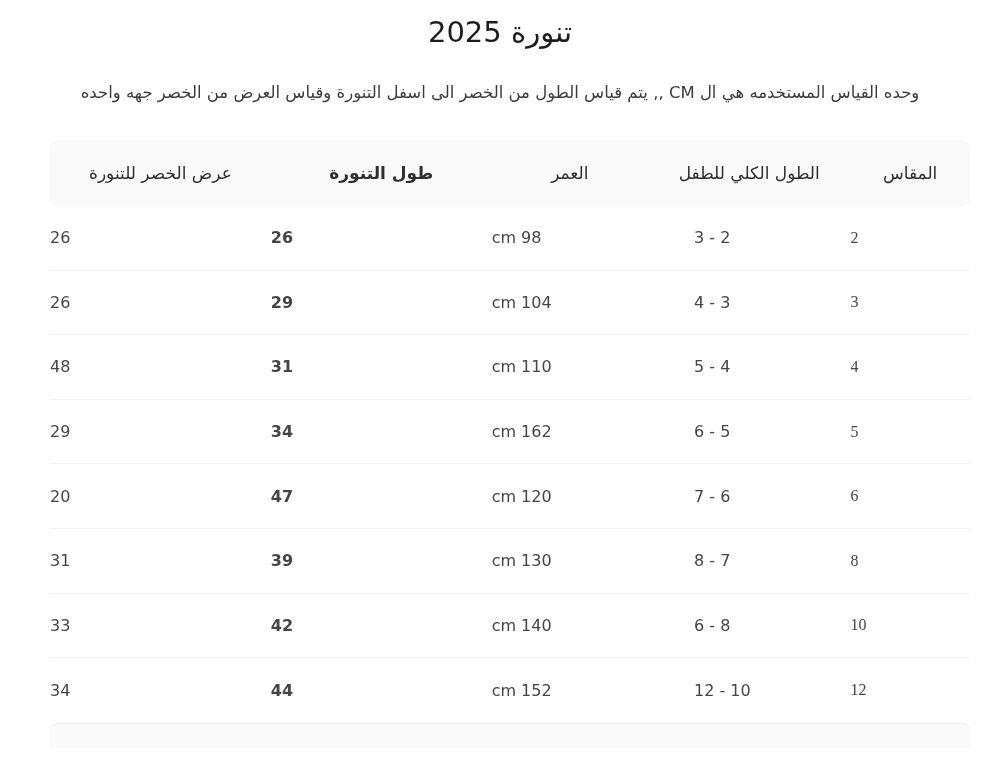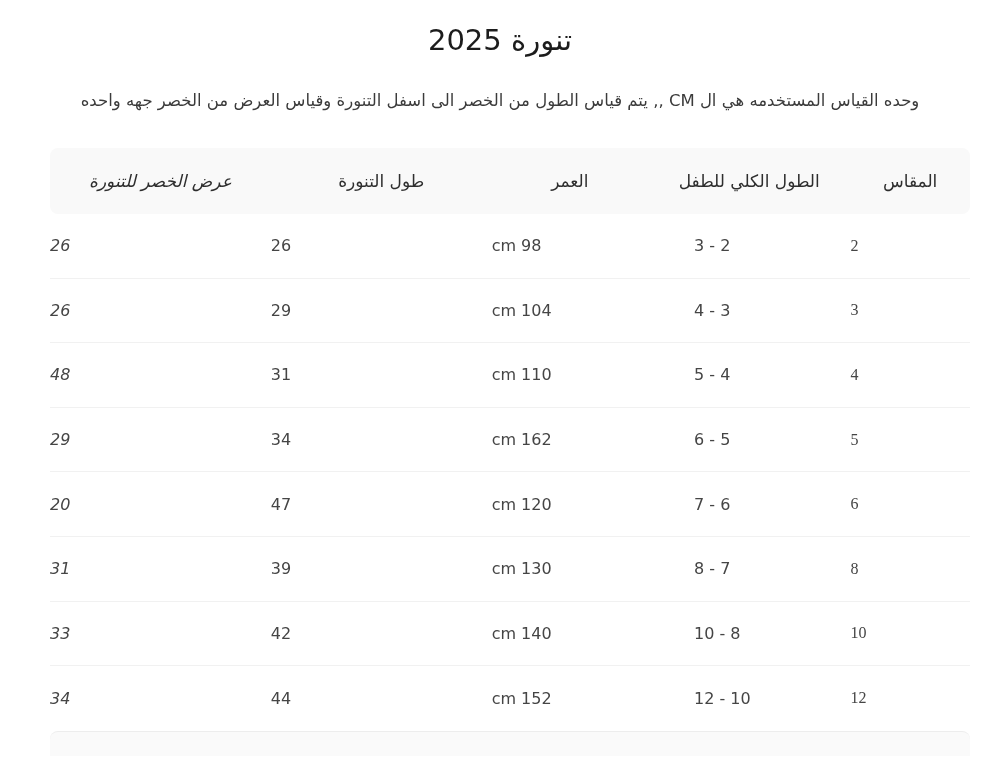--- a/index.html
+++ b/index.html
@@ -14,21 +14,21 @@
     --footer-band-border:#ededed;
   }
   *{box-sizing:border-box;margin:0;padding:0;}
   html,body{width:1000px;height:760px;overflow:hidden;}
   body{
     background:var(--page-bg);
     font-family:"DejaVu Sans","Liberation Sans",sans-serif;
     direction:rtl;
   }
   .page-title{
-    padding-top:20px;
+    padding-top:12px;
     text-align:center;
     font-size:29px;
     font-weight:400;
     color:var(--title-color);
     line-height:40px;
   }
   .measurement-note{
     margin-top:28px;
     text-align:center;
     font-size:16.5px;
@@ -64,22 +64,22 @@
   .td{
     font-size:16px;
     color:var(--cell-text);
     text-align:left;
   }
   .ltr{direction:ltr;unicode-bidi:isolate;}
   
   .c-size{width:13%;font-family:Liberation Serif, serif;}
   .c-age{width:17%;}
   .c-height{width:22%;}
-  .c-length{width:24%;}
-  .c-width{width:24%;font-style:italic;}
+  .c-length{width:24%;font-weight:bold;}
+  .c-width{width:24%;}
   .next-section-band{
     margin:0 30px 0 50px;
     width:920px;
     height:25px;
     background:var(--footer-band-bg);
     border-top:1px solid var(--footer-band-border);
     border-radius:8px 8px 0 0;
   }
 </style>
 </head>
@@ -144,21 +144,21 @@
     <div class="trow tr">
       <div class="td c-size">8</div>
       <div class="td c-age ltr">8 - 7</div>
       <div class="td c-height ltr">cm 130</div>
       <div class="td c-length">39</div>
       <div class="td c-width">31</div>
     </div>
 
     <div class="trow tr">
       <div class="td c-size">10</div>
-      <div class="td c-age ltr">10 - 8</div>
+      <div class="td c-age ltr">6 - 8</div>
       <div class="td c-height ltr">cm 140</div>
       <div class="td c-length">42</div>
       <div class="td c-width">33</div>
     </div>
 
     <div class="trow tr">
       <div class="td c-size">12</div>
       <div class="td c-age ltr">12 - 10</div>
       <div class="td c-height ltr">cm 152</div>
       <div class="td c-length">44</div>

